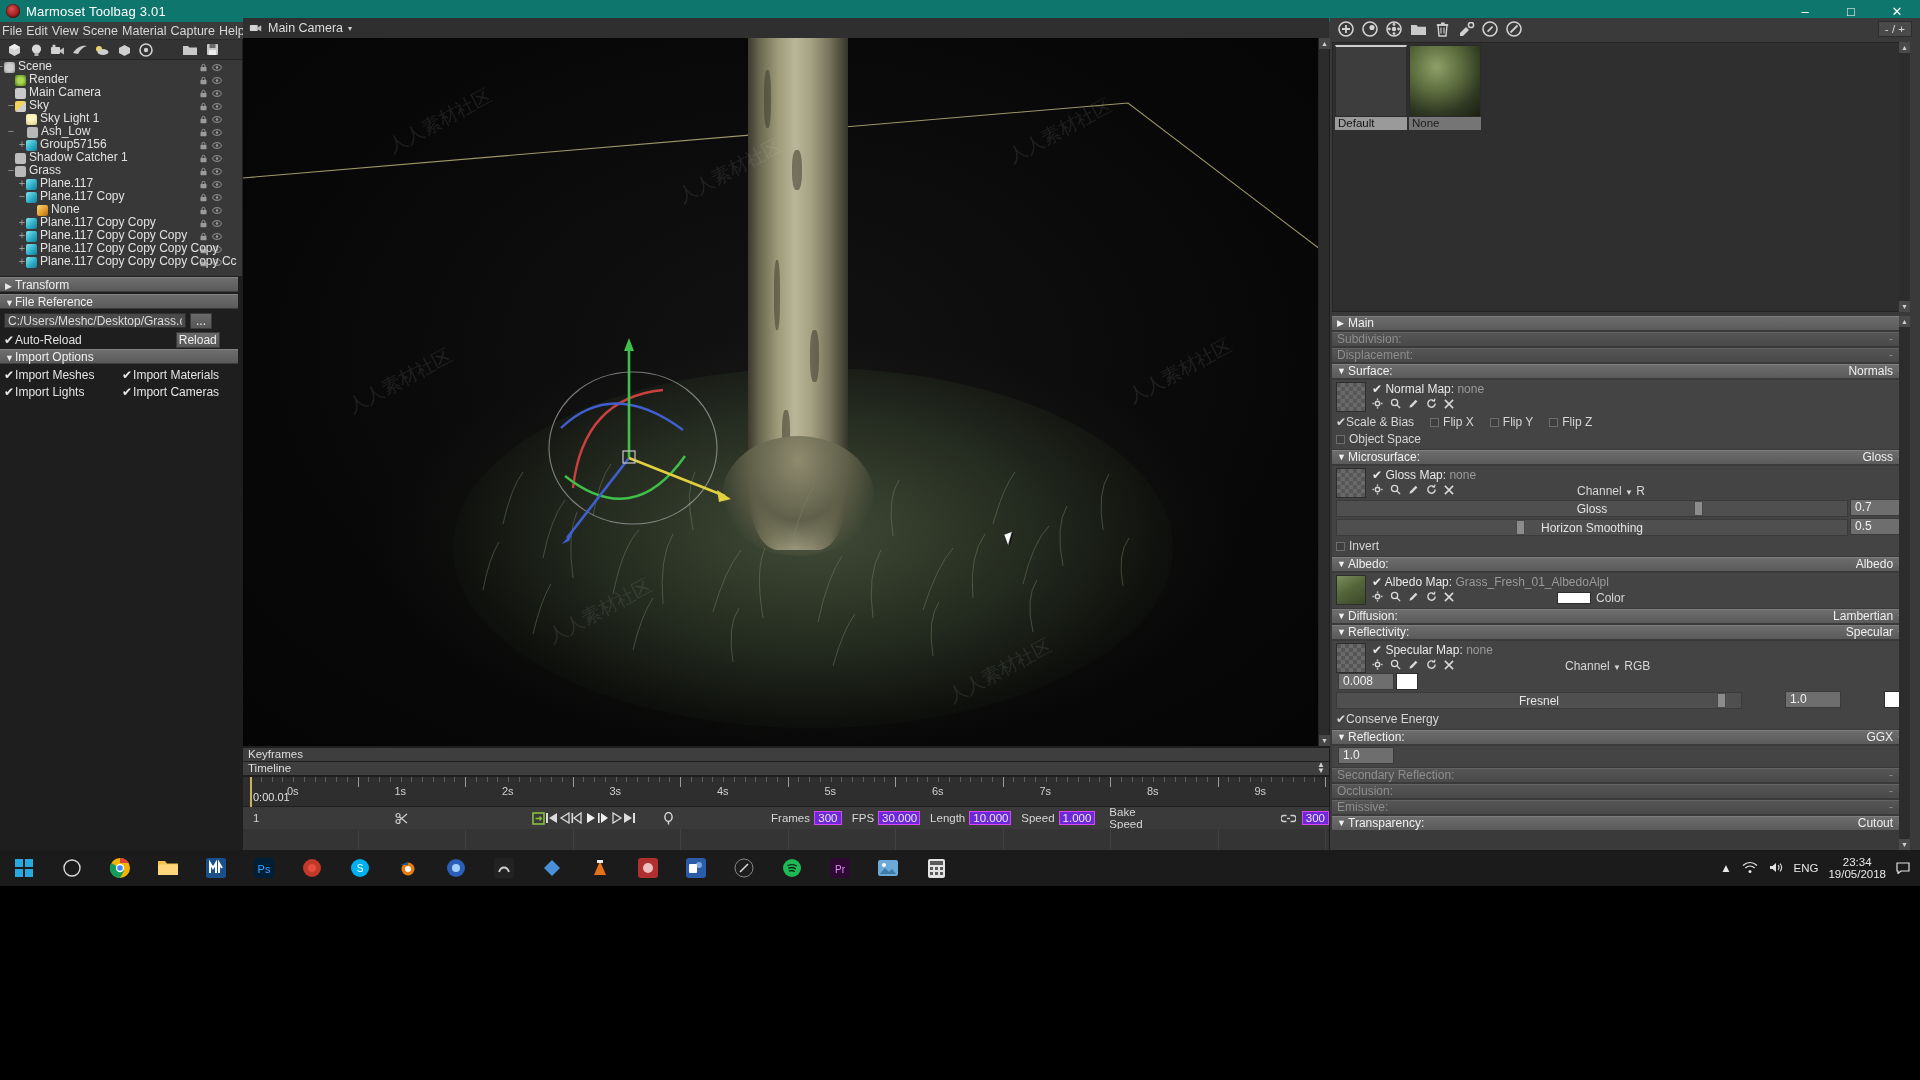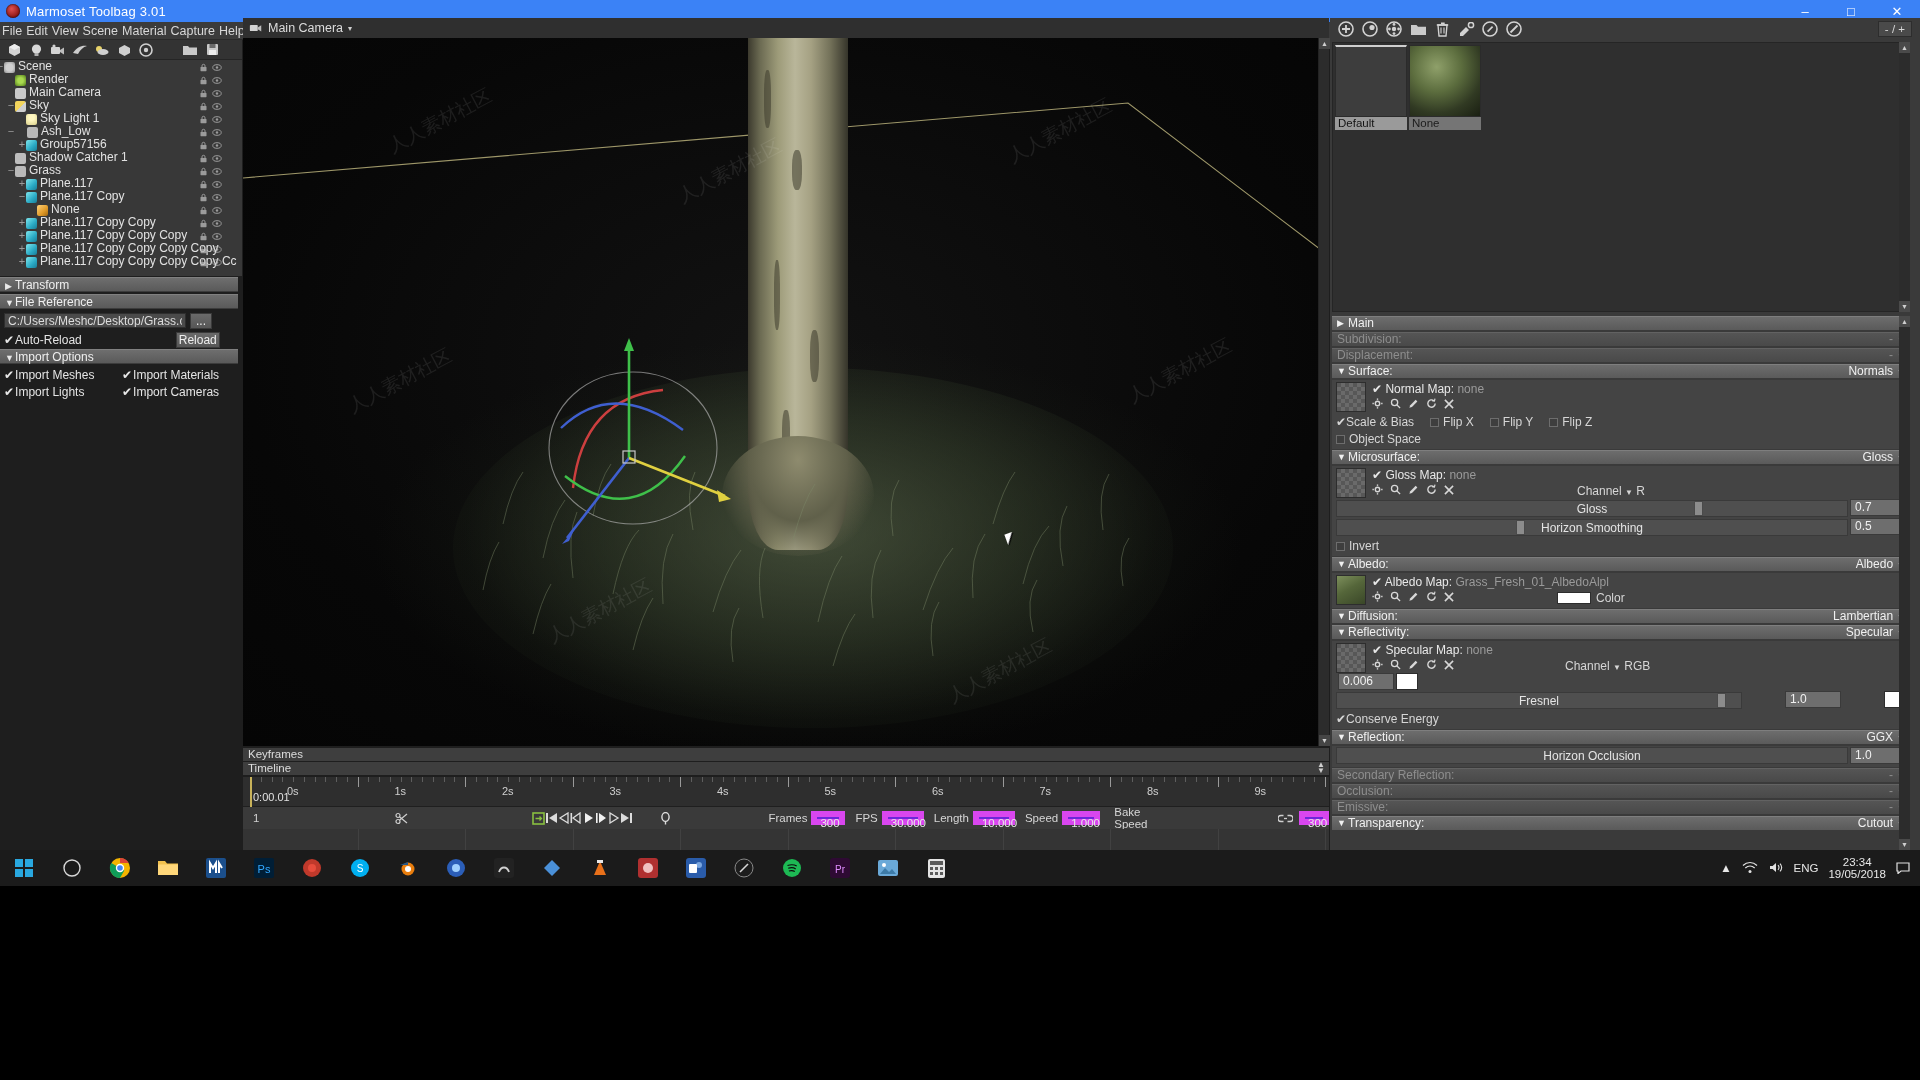--- a/index.html
+++ b/index.html
@@ -2,21 +2,21 @@
 <html><head>
 <meta charset="utf-8">
 <style>
   * { box-sizing: border-box; margin:0; padding:0; }
   html,body { width:1920px; height:1080px; overflow:hidden; background:#1e1e1e;
     font-family:"Liberation Sans", sans-serif; }
   body { position:relative; font-size:13px; color:#d6d6d6; -webkit-font-smoothing:antialiased; }
 
   
   #titlebar { position:absolute; left:0; top:0; width:1920px; height:22px;
-    background:#3b82f6; display:flex; align-items:center; }
+    background:#0f766e; display:flex; align-items:center; }
   #titlebar .tb-icon { width:14px; height:14px; margin:0 6px 0 6px; border-radius:50%;
     background:radial-gradient(circle at 40% 35%, #e05050 0%, #8a1515 70%, #400 100%);
     box-shadow:inset 0 0 2px #000; flex:none; }
   #titlebar .tb-title { color:#fff; font-size:13px; letter-spacing:.2px; }
   #titlebar .tb-btns { margin-left:auto; display:flex; height:22px; }
   #titlebar .tb-btn { width:46px; height:22px; display:flex; align-items:center;
     justify-content:center; color:#fff; font-size:13px; }
 
   
   #menubar { position:absolute; left:0; top:22px; width:1920px; height:18px;
@@ -133,21 +133,21 @@
     background:#2e2e2e; border-bottom:1px solid #1f1f1f; overflow:hidden; }
   #ruler .tickmajor { position:absolute; top:0; width:1px; height:10px; background:#9a9a9a; }
   #ruler .tickminor { position:absolute; top:0; width:1px; height:5px; background:#5e5e5e; }
   #ruler .tlabel { position:absolute; top:8px; font-size:11px; color:#cfcfcf; padding-left:2px;margin-left:35px; }
   #playhead { position:absolute; left:250px; top:777px; width:2px; height:30px; background:#c8b25a; }
   #playhead-time { position:absolute; left:253px; top:791px; font-size:11px; color:#e2e2e2; }
   #transport { position:absolute; left:243px; top:807px; width:1086px; height:22px;
     background:#3a3a3a; display:flex; align-items:center; }
   #transport .tnum { margin-left:10px; font-size:11.5px; color:#cfcfcf; }
   .tp-btn { width:17px; height:16px; display:flex; align-items:center; justify-content:center; }
-  .fld { height:14px; background:#6d28d9; border:6px solid #d946ef; color:#e8e8e8;
+  .fld { height:14px; background:#6d28d9; border:1px solid #d946ef; color:#e8e8e8;
     font-size:11.5px; line-height:12px; padding:0 3px; text-align:center; }
   #trackarea { position:absolute; left:243px; top:829px; width:1086px; height:22px;
     background:#343434; }
   #trackarea .tcell { position:absolute; top:0; width:1px; height:22px; background:#414141; }
 
   
   #rightpanel { position:absolute; left:1330px; top:18px; width:590px; height:832px;
     background:#3a3a3a; }
   #mat-toolbar { position:absolute; left:1330px; top:18px; width:590px; height:22px;
     background:#3a3a3a; display:flex; align-items:center; padding-left:4px; }
@@ -1100,21 +1100,21 @@
                 <polyline points="9.8,0.8 9.2,3.4 6.6,2.8" fill="none" stroke="#d8d8d8" stroke-width="1.3"></polyline>
               </svg></span>
           <span><svg width="10" height="10" viewBox="0 0 11 11">
                 <path d="M1 1l9 9M10 1l-9 9" stroke="#d8d8d8" stroke-width="1.7"></path>
               </svg></span>
           <span style="margin-left:104px; font-size:12px;"><span>Channel</span> <span style="font-size:8px">▼</span> <span>RGB</span></span>
         </div>
       </div>
     </div>
     <div style="display:flex; align-items:center;">
-      <div class="slval">0.006</div>
+      <div class="slval">0.008</div>
       <div class="swatch"></div>
     </div>
     <div style="display:flex; align-items:center;gap:41px;">
       <div class="slrow" style="flex:1;">
         <div class="slknob" style="left:94%;"></div>
         <span class="sllabel">Fresnel</span>
       </div>
       <div class="slval">1.0</div>
       <div class="swatch"></div>
     </div>
@@ -1123,23 +1123,20 @@
     </div>
   </div>
 
   <div class="sec">
     <span class="arw">▼</span>
     <span>Reflection:</span>
     <span class="val"><span>GGX</span><span class="dd">▼</span></span>
   </div>
   <div class="body" style="padding-top:1px;">
     <div style="display:flex; align-items:center;">
-      <div class="slrow" style="flex:1; margin-top:0;">
-        <span class="sllabel">Horizon Occlusion</span>
-      </div>
       <div class="slval">1.0</div>
     </div>
   </div>
 
   <div class="sec dim">
     <span>Secondary Reflection:</span>
     <span class="val"><span>-</span><span class="dd">▼</span></span>
   </div>
   <div class="sec dim">
     <span>Occlusion:</span>

